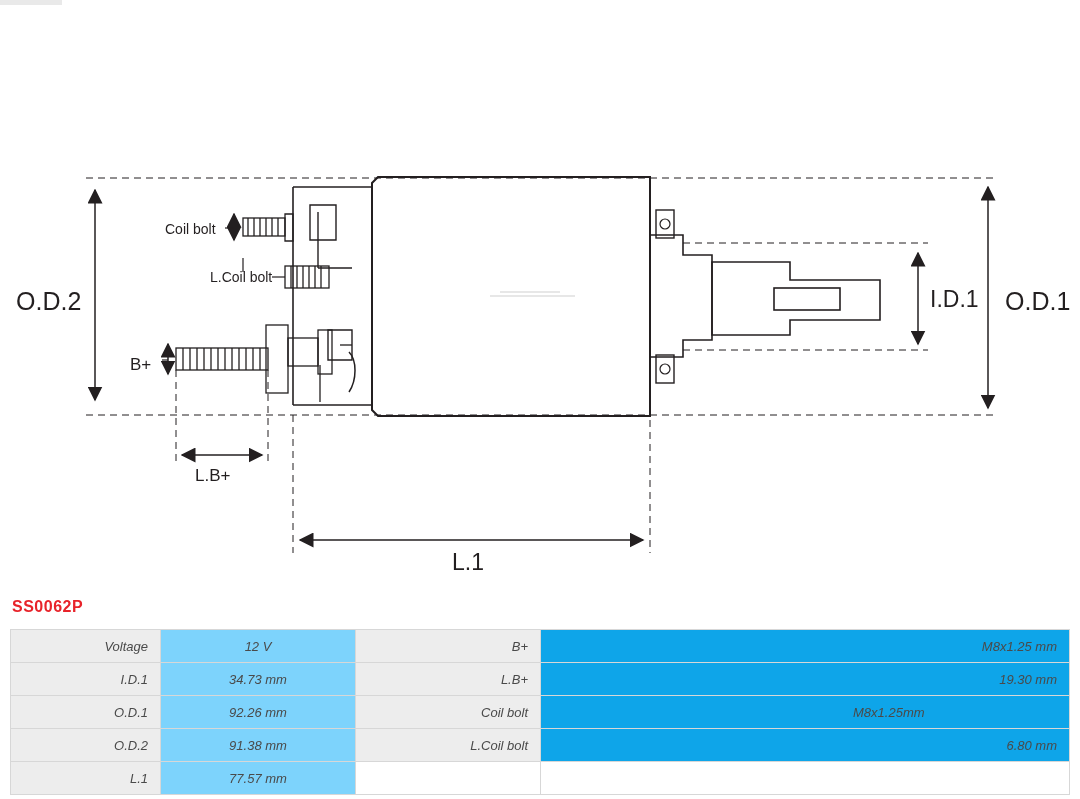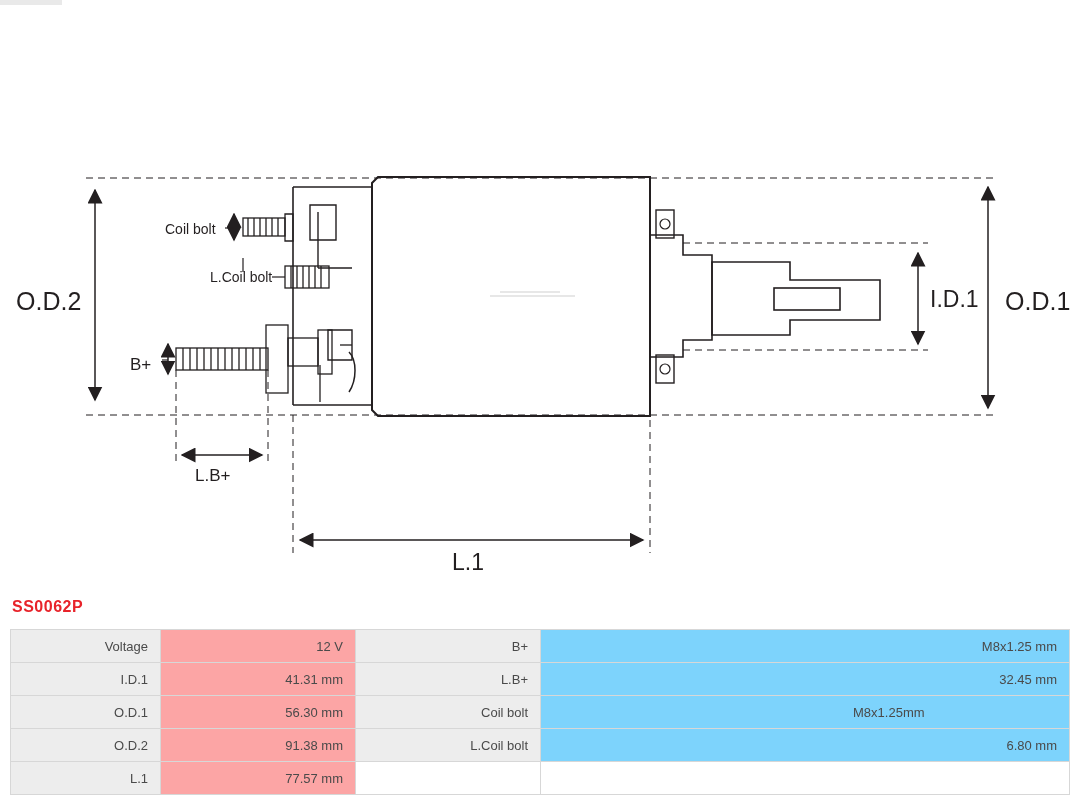--- a/index.html
+++ b/index.html
@@ -33,47 +33,48 @@
     letter-spacing: 0.5px;
   }
   .spec-table {
     position: absolute;
     left: 10px;
     top: 629px;
     width: 1060px;
     border-collapse: collapse;
     font-size: 13px;
     table-layout: fixed;
+    font-style: italic;
   }
   .spec-table td {
     border: 1px solid #d7d7d7;
     height: 32px;
     padding: 0 12px;
     vertical-align: middle;
     color: #4a4a4a;
   }
   .lbl {
     background: #ededed;
     text-align: right;
     width: 125px;
     color: #555;
   }
   .val {
-    background: #fca5a5;
-    text-align: right;
+    background: #7dd3fc;
+    text-align: center;
     width: 170px;
   }
   .lbl2 {
     background: #ededed;
     text-align: right;
     width: 160px;
     color: #555;
   }
   .val2 {
-    background: #7dd3fc;
+    background: #0ea5e9;
     text-align: right;
     margin-left: 36px;
   }
   .val2 .two-part {
     display: flex;
   }
   .val2 .two-part span.left {
     text-align: left;
     flex: 0 0 auto;
     padding-left: 300px;
@@ -228,27 +229,27 @@
 <table class="spec-table">
   <tbody>
     <tr>
       <td class="lbl">Voltage</td>
       <td class="val">12 V</td>
       <td class="lbl2">B+</td>
       <td class="val2">M8x1.25 mm</td>
     </tr>
     <tr>
       <td class="lbl">I.D.1</td>
-      <td class="val">41.31 mm</td>
+      <td class="val">34.73 mm</td>
       <td class="lbl2">L.B+</td>
-      <td class="val2">32.45 mm</td>
+      <td class="val2">19.30 mm</td>
     </tr>
     <tr>
       <td class="lbl">O.D.1</td>
-      <td class="val">56.30 mm</td>
+      <td class="val">92.26 mm</td>
       <td class="lbl2">Coil bolt</td>
       <td class="val2">
         <div class="two-part">
           <span class="left">M8x1.25</span>
           <span>mm</span>
         </div>
       </td>
     </tr>
     <tr>
       <td class="lbl">O.D.2</td>

